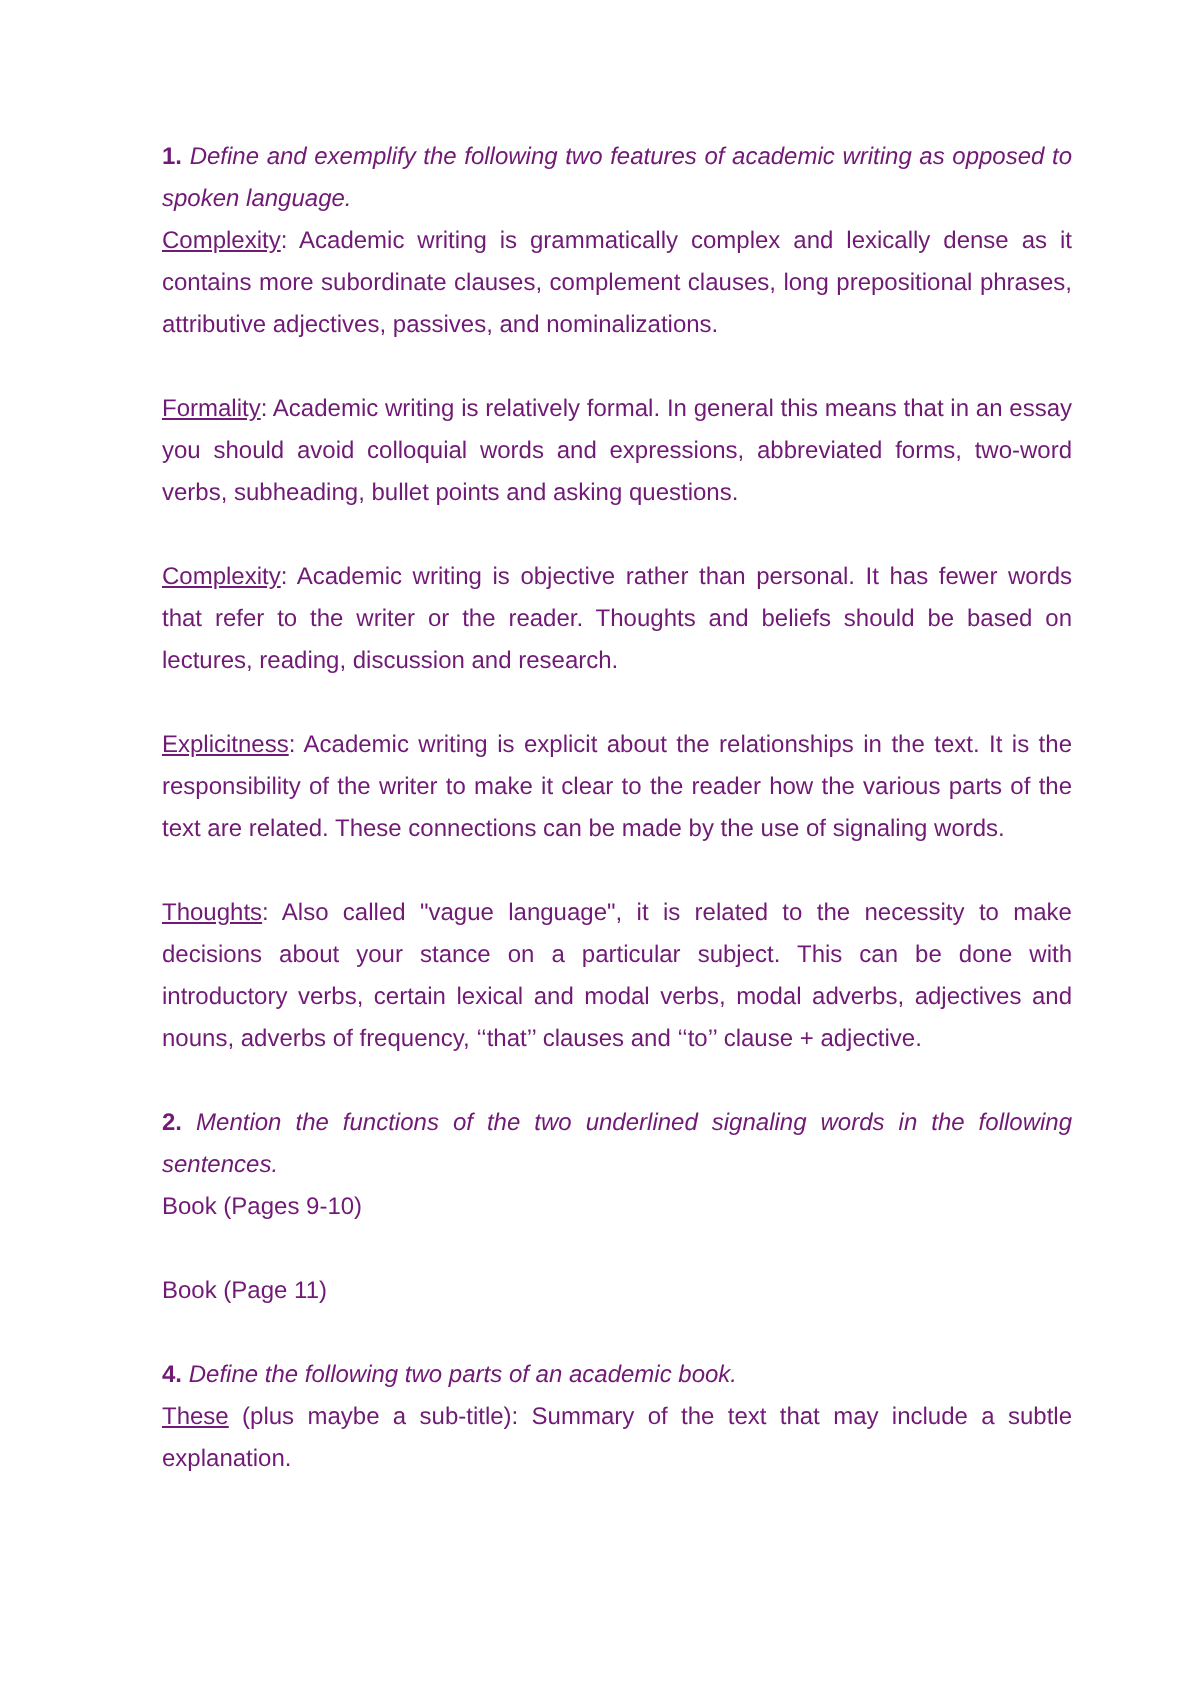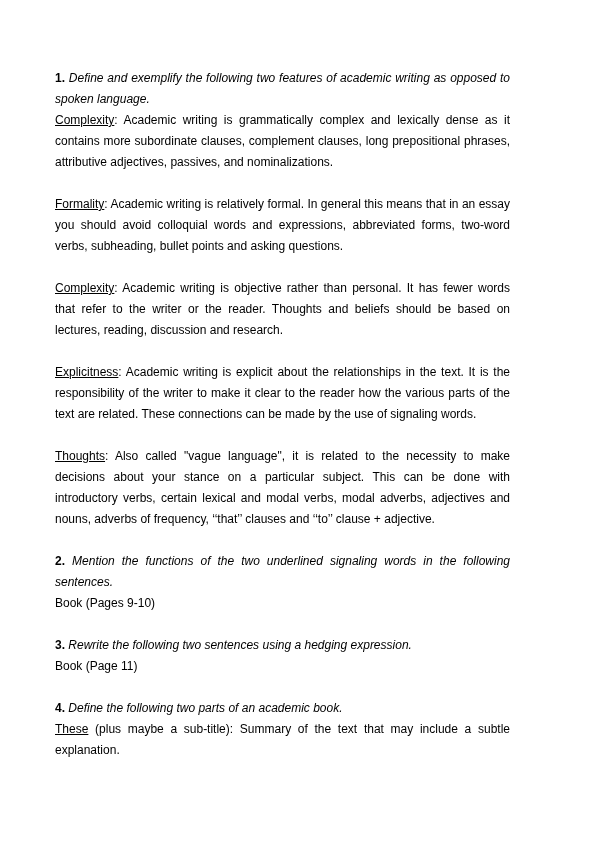--- a/index.html
+++ b/index.html
@@ -1,25 +1,25 @@
 <!DOCTYPE html>
 <html><head>
 <meta charset="utf-8">
 <style>
   html, body { margin: 0; padding: 0; background: #ffffff; }
   body { width: 600px; height: 848px; position: relative; overflow: hidden; }
   .page {
     position: absolute;
-    left: 55px;
+    left: 81px;
     top: 68px;
     width: 455px;
     font-family: "Liberation Sans", sans-serif;
     font-size: 12px;
     line-height: 21px;
-    color: #000000;
+    color: #701a75;
   }
   .para { margin: 0; text-align: justify; }
   .gap { height: 21px; }
   .qnum { font-weight: bold; }
   .qtext { font-style: italic; }
   .term { text-decoration: underline; }
 </style>
 </head>
 <body>
 
@@ -40,24 +40,20 @@
   <p class="para"><span class="term">Thoughts</span><span>: </span><span>Also called "vague language", it is related to the necessity to make decisions about your stance on a particular subject. This can be done with introductory verbs, certain lexical and modal verbs, modal adverbs, adjectives and nouns, adverbs of frequency, ‘‘that’’ clauses and ‘‘to’’ clause + adjective.</span></p>
   <div class="gap"></div>
 
   <p class="para">
     <span class="qnum">2.</span>
     <span class="qtext">Mention the functions of the two underlined signaling words in the following sentences.</span>
   </p>
   <p class="para">Book (Pages 9-10)</p>
   <div class="gap"></div>
 
-  <p class="para">
-    <span class="qnum">3.</span>
-    <span class="qtext">Rewrite the following two sentences using a hedging expression.</span>
-  </p>
   <p class="para">Book (Page 11)</p>
   <div class="gap"></div>
 
   <p class="para">
     <span class="qnum">4.</span>
     <span class="qtext">Define the following two parts of an academic book.</span>
   </p>
   <p class="para"><span class="term">These</span><span> </span><span>(plus maybe a sub-title): Summary of the text that may include a subtle explanation.</span></p>
 
 </div>

